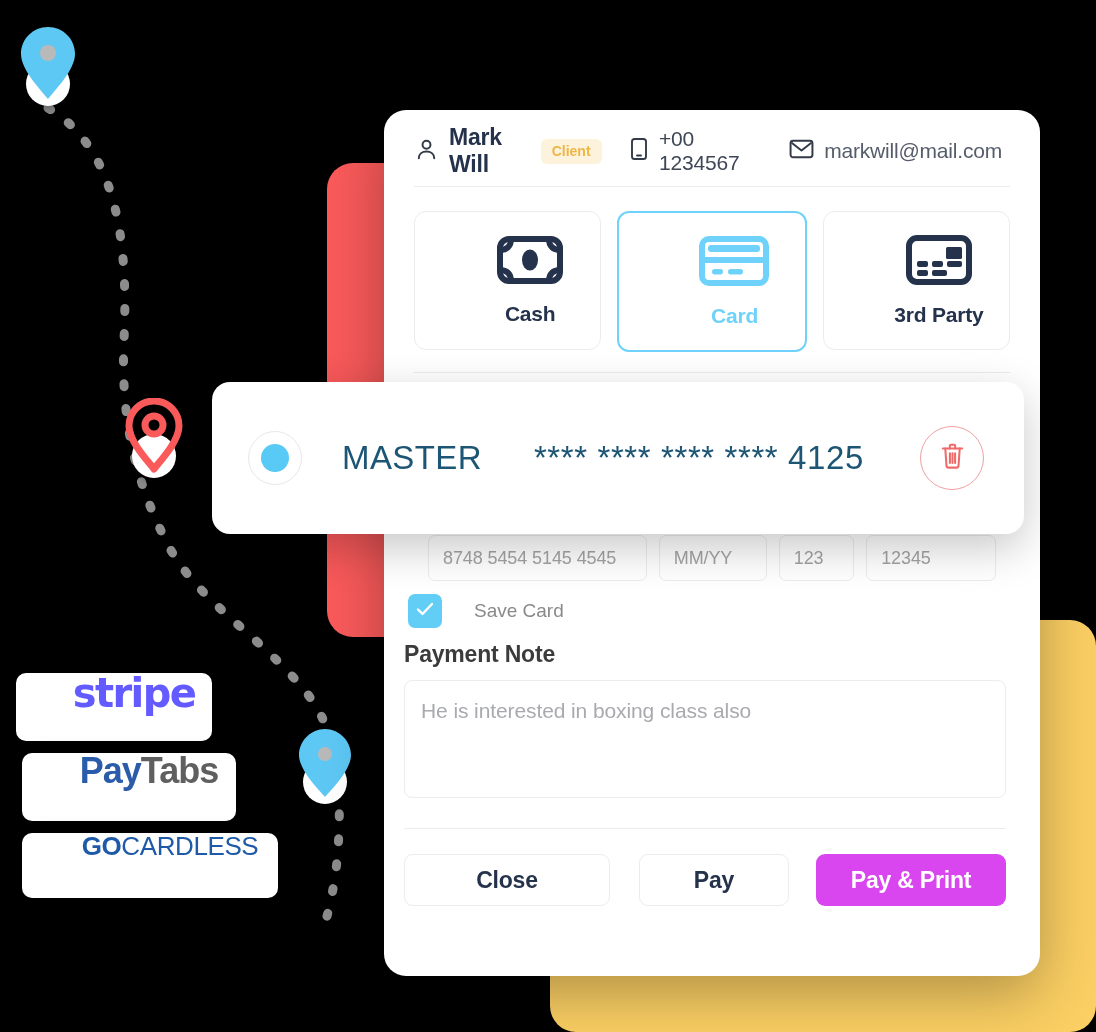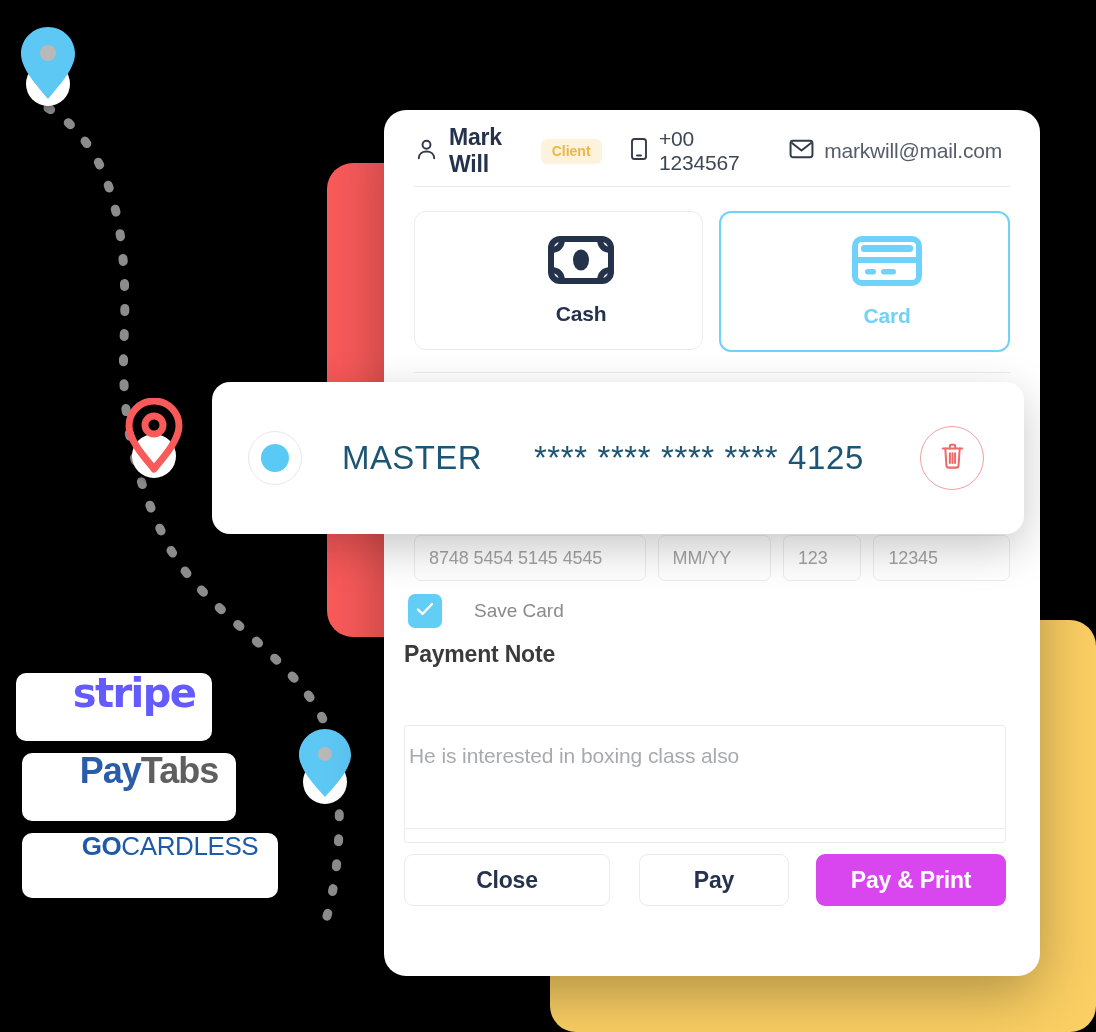--- a/index.html
+++ b/index.html
@@ -266,21 +266,21 @@
     flex: none;
     color: #ef6a6a;
     cursor: pointer;
     background: #ffffff;
   }
 
   
   .fields {
     display: flex;
     gap: 12px;
-    padding: 0 30px;
+    padding: 0 44px;
     position: absolute;
     left: 0;
     top: 425px;
     width: 100%;
     box-sizing: border-box;
   }
   .field {
     height: 46px;
     border: 1.5px solid #ececec;
     border-radius: 7px;
@@ -333,26 +333,25 @@
     color: #3b3b3b;
     letter-spacing: -0.2px;
   }
   .note-box {
     position: absolute;
     left: 404px;
     top: 570px;
     width: 602px;
     height: 118px;
     border: 1.5px solid #ececec;
-    border-radius: 3px;
+    border-radius: 8px;
     box-sizing: border-box;
-    padding: 18px 4px;
+    padding: 18px 16px;
     background: #ffffff;
     cursor: text;
-    margin-top: 45px;
   }
   .note-box .ph {
     font-size: 21px;
     color: #a9aab0;
     letter-spacing: -0.1px;
   }
 
   .footer-divider {
     position: absolute;
     left: 404px;
@@ -509,20 +508,34 @@
             <rect x="3" y="3" width="64" height="44" rx="7" fill="none" stroke="#6fd2fa" stroke-width="6"></rect>
             <rect x="9" y="9" width="52" height="7" rx="3" fill="#6fd2fa"></rect>
             <line x1="3" y1="24" x2="67" y2="24" stroke="#6fd2fa" stroke-width="6"></line>
             <rect x="13" y="33" width="11" height="5.5" rx="2.7" fill="#6fd2fa"></rect>
             <rect x="29" y="33" width="15" height="5.5" rx="2.7" fill="#6fd2fa"></rect>
           </svg>
         </span>
         <span class="method-label">Card</span>
       </div>
 
+      <div class="method">
+        <span>
+          <svg width="66" height="50" viewBox="0 0 66 50">
+            <rect x="3" y="3" width="60" height="44" rx="8" fill="none" stroke="#25324b" stroke-width="6"></rect>
+            <rect x="40" y="12" width="16" height="12" rx="1.5" fill="#25324b"></rect>
+            <rect x="11" y="26" width="11" height="6" rx="2" fill="#25324b"></rect>
+            <rect x="26" y="26" width="11" height="6" rx="2" fill="#25324b"></rect>
+            <rect x="41" y="26" width="15" height="6" rx="2" fill="#25324b"></rect>
+            <rect x="11" y="35" width="11" height="6" rx="2" fill="#25324b"></rect>
+            <rect x="26" y="35" width="15" height="6" rx="2" fill="#25324b"></rect>
+          </svg>
+        </span>
+        <span class="method-label">3rd Party</span>
+      </div>
     </div>
 
     <div class="panel-divider"></div>
 
     <div class="fields">
       <div class="field" id="field-number">
         <span class="ph">8748 5454 5145 4545</span>
       </div>
       <div class="field" id="field-expiry">
         <span class="ph">MM/YY</span>

